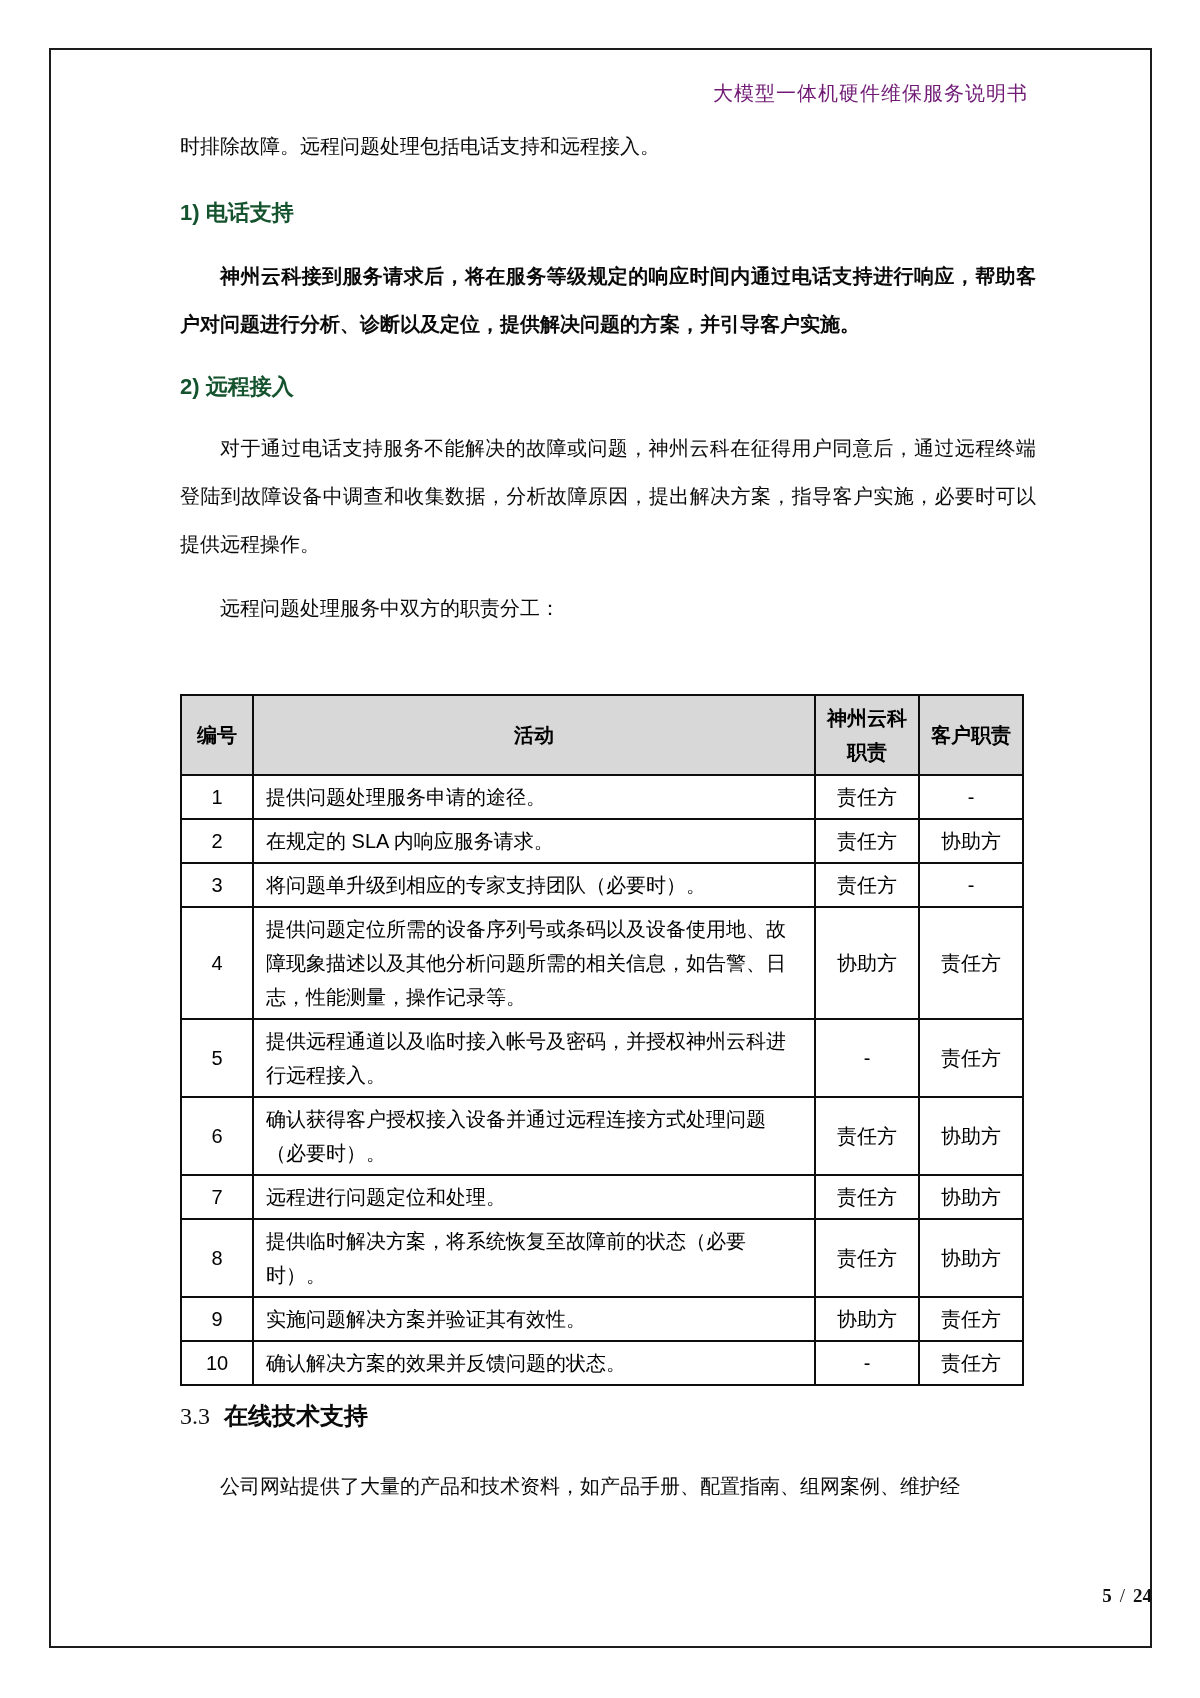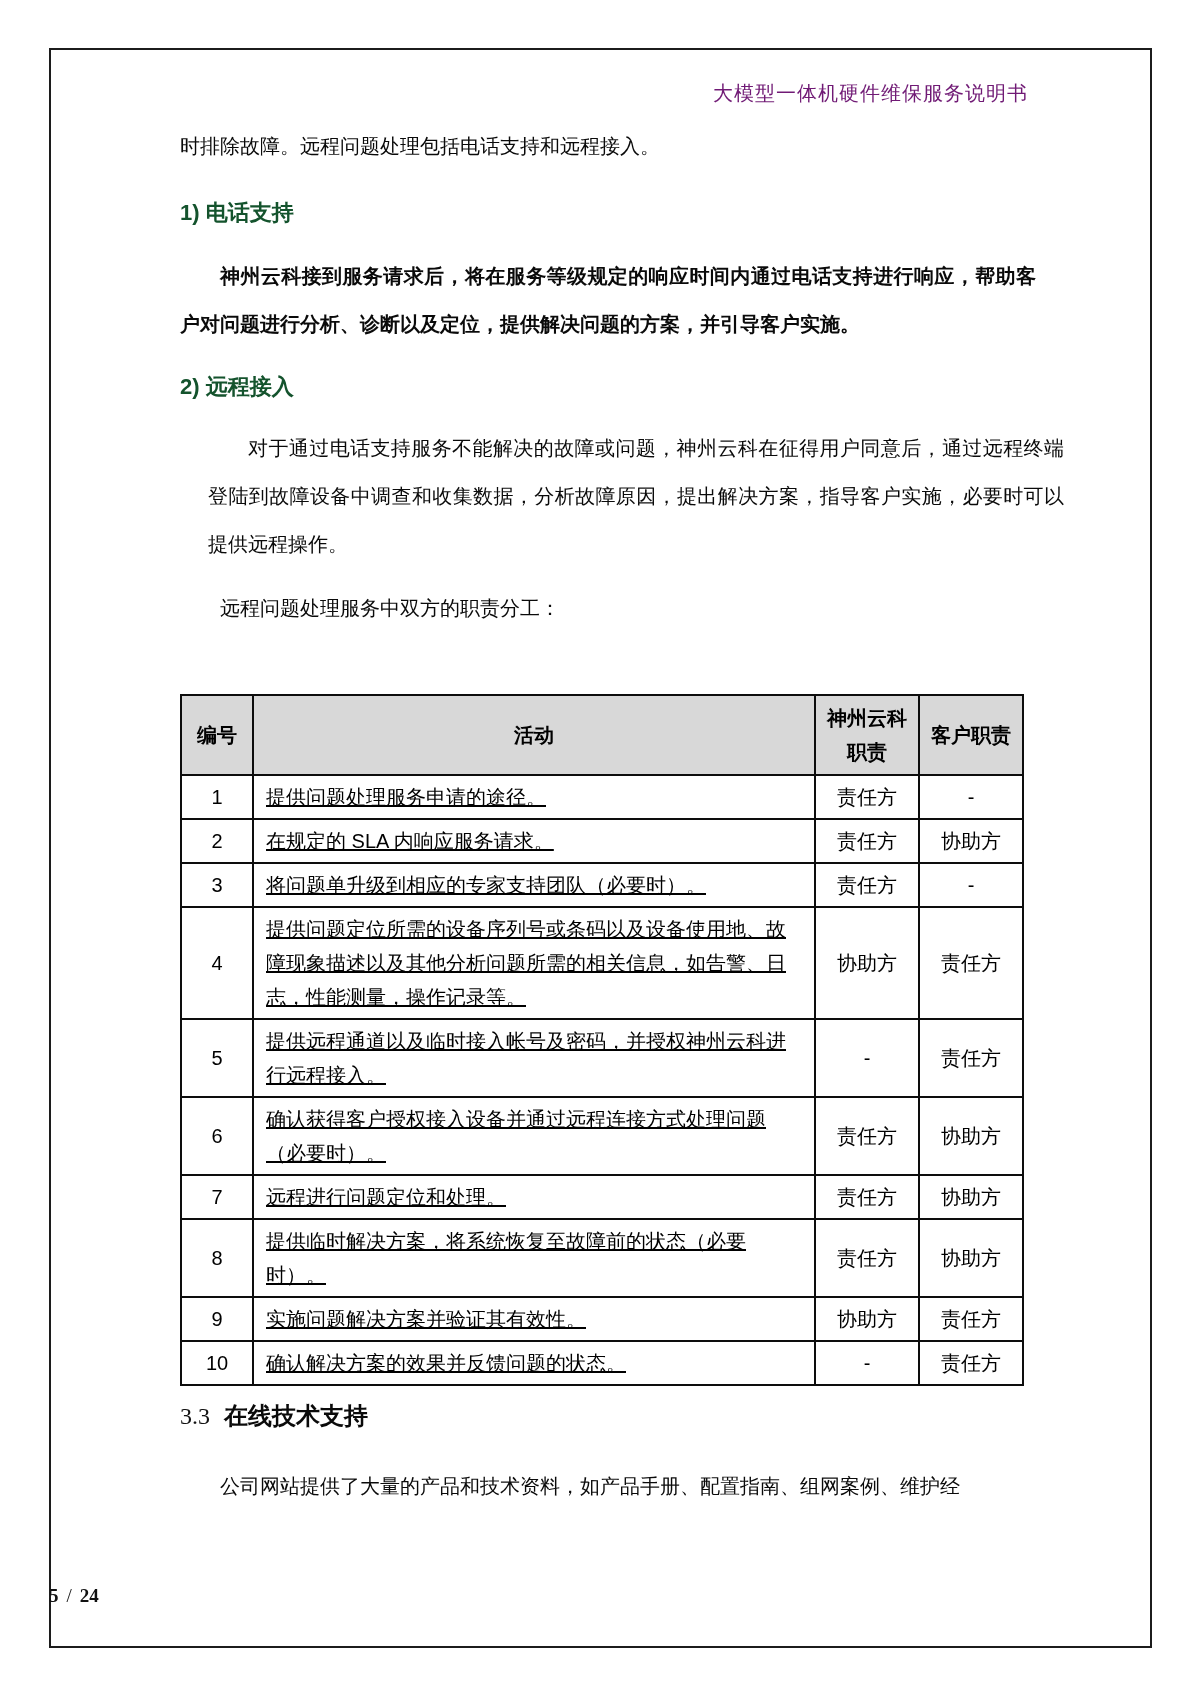--- a/index.html
+++ b/index.html
@@ -55,36 +55,36 @@
     vertical-align: middle;
     overflow: hidden;
   }
   .duty-table th {
     background: #d8d8d8;
     font-weight: bold;
     text-align: center;
     padding: 5px 6px;
   }
   .duty-table td { padding: 4px 2px; text-align: center; background: #ffffff; }
-  .duty-table td.activity { text-align: left; padding: 4px 12px; text-decoration: underline; }
+  .duty-table td.activity { text-align: left; padding: 4px 12px; }
   .section-heading { left: 180px; top: 1400px; line-height: 32px; }
   .section-number {
     font-family: "Liberation Serif", serif;
     font-size: 24px;
     color: #111111;
   }
   .section-title {
     font-size: 24px;
     font-weight: bold;
     margin-left: 14px;
     color: #0a0a0a;
   }
   .footer {
     left: 49px; top: 1585px; width: 1103px;
-    text-align: left;
+    text-align: right;
     font-family: "Liberation Serif", serif;
     font-size: 19px;
     color: #111111;
   }
   .footer .num { font-weight: bold; }
   .footer .sep { font-weight: normal; padding: 0 8px; }
 </style>
 </head>
 <body>
 
@@ -93,21 +93,21 @@
 <div class="abs doc-header">大模型一体机硬件维保服务说明书</div>
 
 <div class="abs para" style="top:122px;">时排除故障。远程问题处理包括电话支持和远程接入。</div>
 
 <div class="abs sub-heading" style="top:198px;">1) 电话支持</div>
 
 <div class="abs para indent" style="top:252px;font-weight:bold;">神州云科接到服务请求后，将在服务等级规定的响应时间内通过电话支持进行响应，帮助客户对问题进行分析、诊断以及定位，提供解决问题的方案，并引导客户实施。</div>
 
 <div class="abs sub-heading" style="top:372px;">2) 远程接入</div>
 
-<div class="abs para indent" style="top:424px;margin-left:28px;">对于通过电话支持服务不能解决的故障或问题，神州云科在征得用户同意后，通过远程终端登陆到故障设备中调查和收集数据，分析故障原因，提出解决方案，指导客户实施，必要时可以提供远程操作。</div>
+<div class="abs para indent" style="top:424px;">对于通过电话支持服务不能解决的故障或问题，神州云科在征得用户同意后，通过远程终端登陆到故障设备中调查和收集数据，分析故障原因，提出解决方案，指导客户实施，必要时可以提供远程操作。</div>
 
 <div class="abs para indent caption" style="top:584px;">远程问题处理服务中双方的职责分工：</div>
 
 <table class="abs duty-table">
   <colgroup>
     <col style="width:72px">
     <col style="width:562px">
     <col style="width:104px">
     <col style="width:104px">
   </colgroup>

